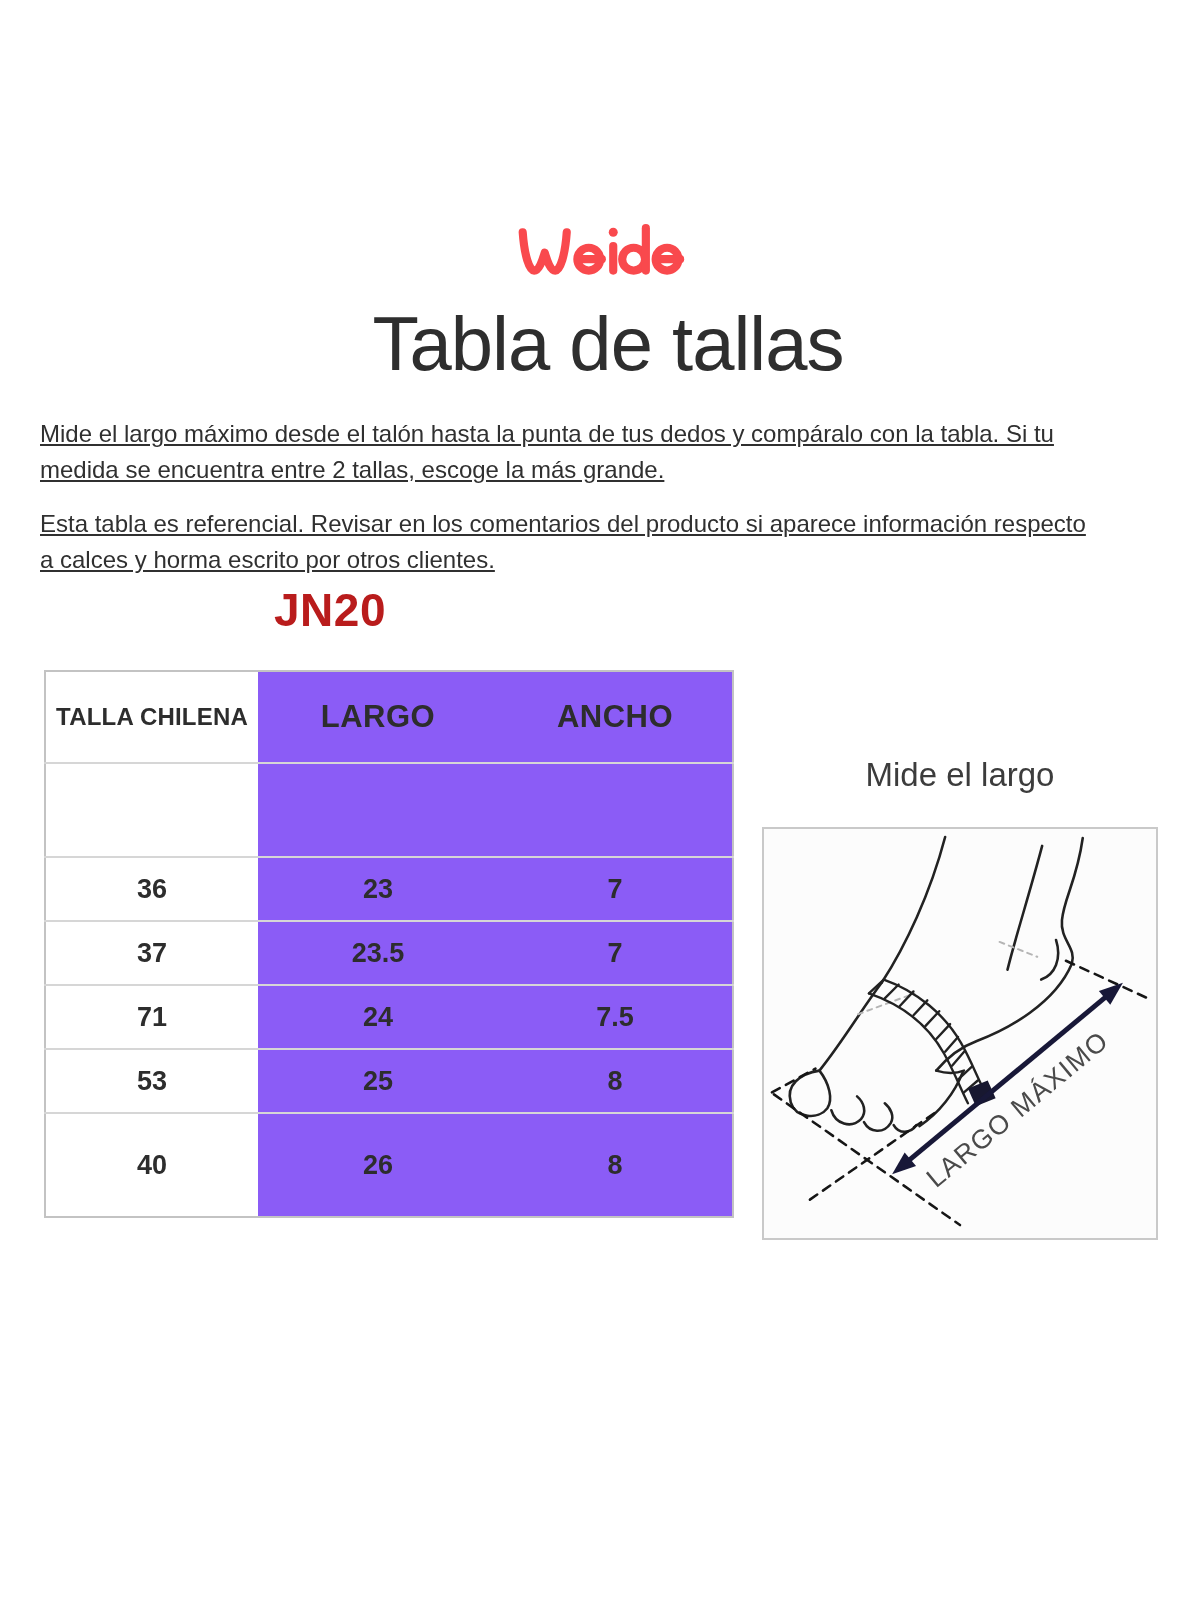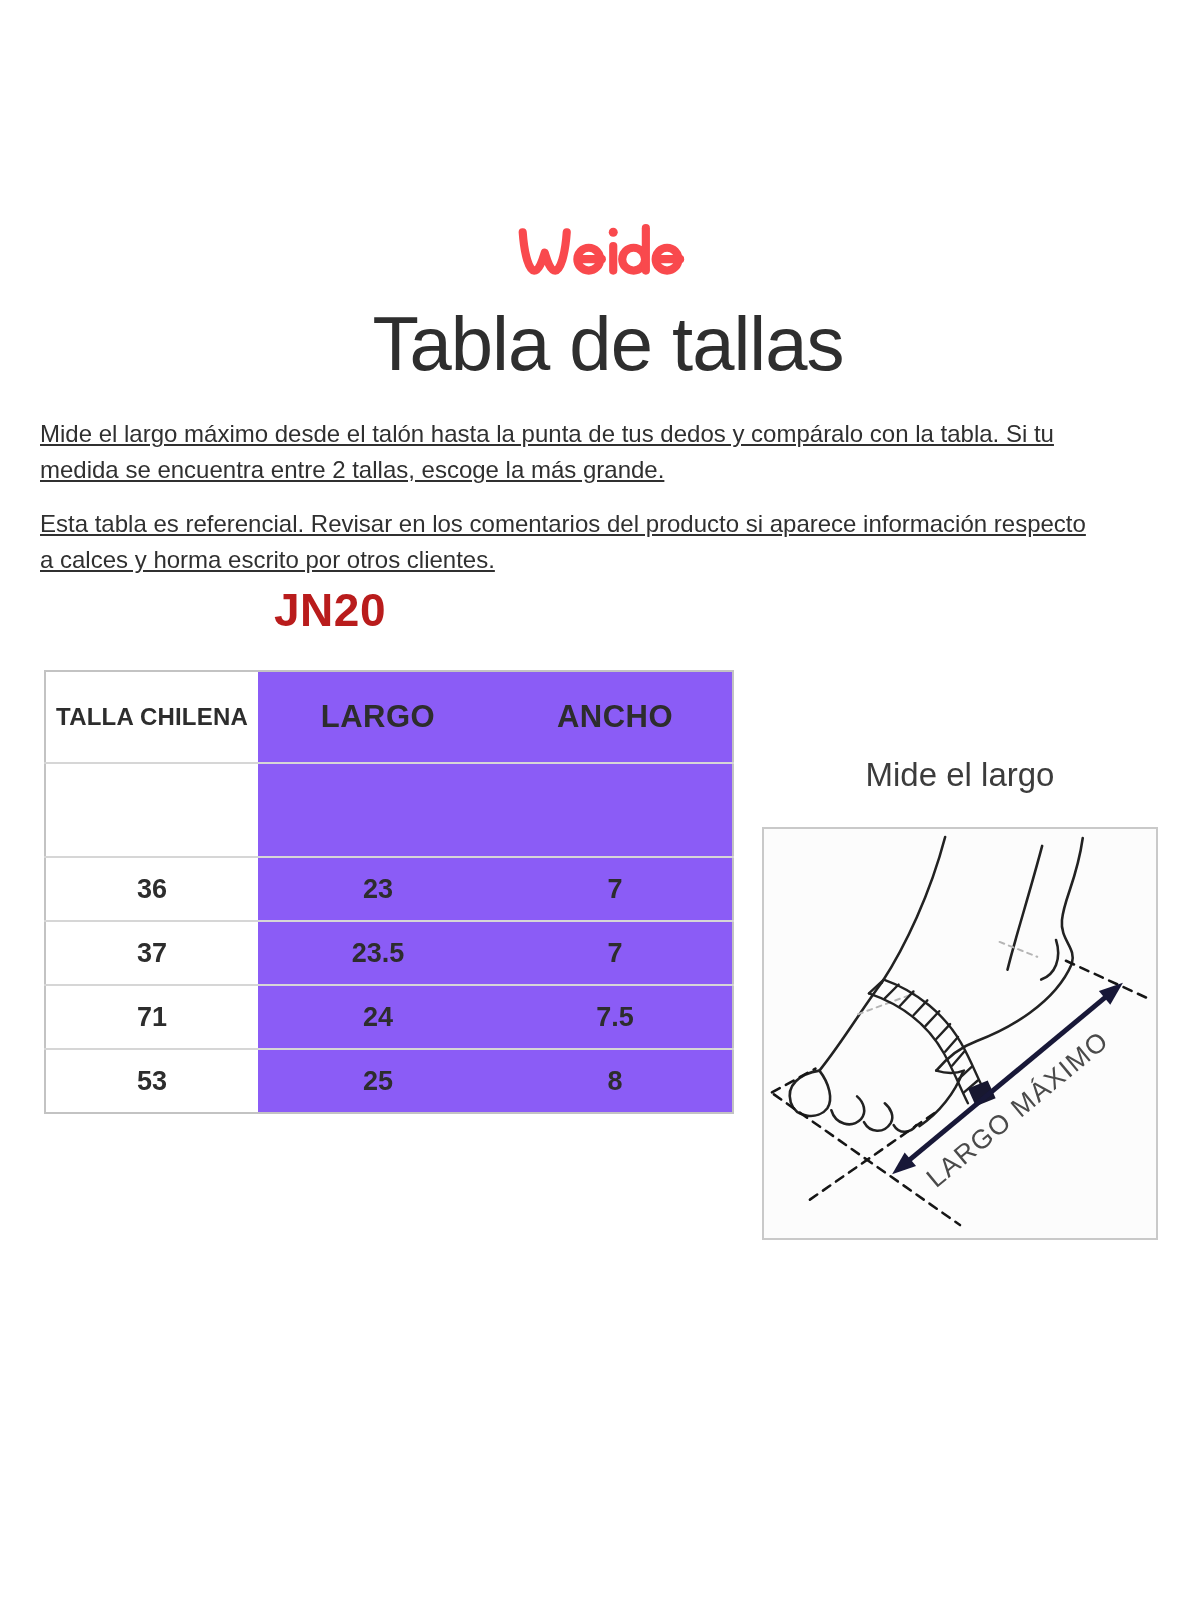--- a/index.html
+++ b/index.html
@@ -128,20 +128,25 @@
     <tr class="r-body">
       <td class="num">71</td>
       <td class="num hl">24</td>
       <td class="num c3cell">7.5</td>
     </tr>
     <tr class="r-body">
       <td class="num">53</td>
       <td class="num hl">25</td>
       <td class="num c3cell">8</td>
     </tr>
+    <tr class="r-last">
+      <td class="num">40</td>
+      <td class="num hl">26</td>
+      <td class="num c3cell">8</td>
+    </tr>
   </tbody>
     </table>
 
   <div class="measure-caption">Mide el largo</div>
 
   <div class="measure-box">
     <svg viewBox="0 0 396 413">
 
       <g fill="none" stroke="#222222" stroke-width="2.6" stroke-linecap="round" stroke-linejoin="round">
         <path d="M183,8 C168,65 143,118 119,155"></path>

